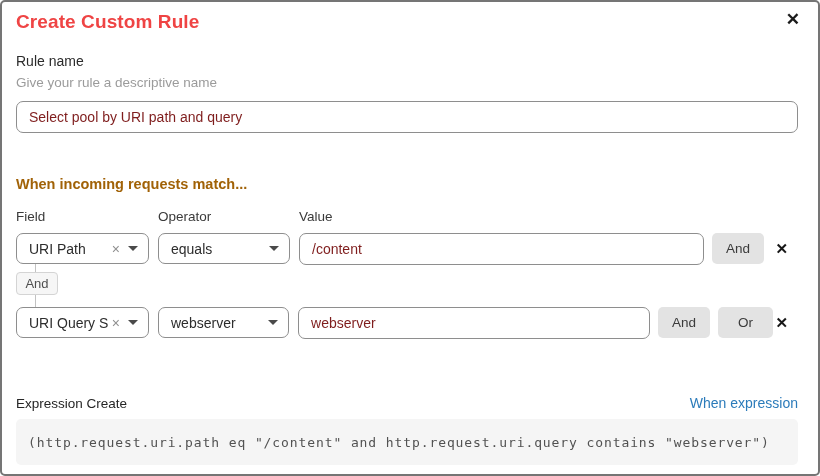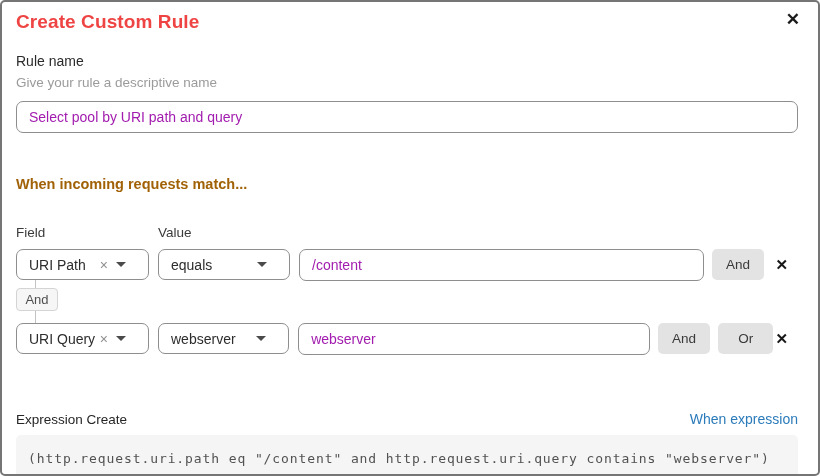--- a/index.html
+++ b/index.html
@@ -53,37 +53,37 @@
   }
   .text-input {
     display: block;
     width: 100%;
     height: 31px;
     border: 1px solid #8e8e8e;
     border-radius: 7px;
     padding: 15px 12px;
     font-family: "Liberation Sans", sans-serif;
     font-size: 14px;
-    color: #a21caf;
+    color: #7f1d1d;
     background: #fff;
     outline: none;
   }
   .rule-name-input { margin-top: 10px; }
 
   .match-heading {
     margin-top: 42px;
     font-size: 14.5px;
     font-weight: 700;
     color: #a16207;
     line-height: 18px;
   }
 
   .col-labels {
     display: flex;
-    margin-top: 32px;
+    margin-top: 16px;
     font-size: 13.5px;
     color: #3a3a3a;
     line-height: 16px;
   }
   .col-label-field    { width: 142px; }
   .col-label-operator { width: 141px; }
 
   .match-row {
     display: flex;
     align-items: center;
@@ -91,21 +91,21 @@
     height: 31px;
   }
 
   .dropdown {
     display: flex;
     align-items: center;
     height: 31px;
     border: 1px solid #8e8e8e;
     border-radius: 7px;
     background: #fff;
-    padding: 0 22px 0 12px;
+    padding: 0 10px 0 12px;
     font-size: 14px;
     color: #2d2d2d;
     cursor: pointer;
   }
   .dd-field { width: 133px; }
   .dd-operator { width: 132px; margin-left: 9px; }
   .dd-text { flex: 1; white-space: nowrap; overflow: hidden; }
   .dd-clear {
     color: #8f8f8f;
     font-size: 14px;
@@ -213,20 +213,21 @@
   <h1 class="dialog-title">Create Custom Rule</h1>
 
   <div class="rule-name-label">Rule name</div>
   <div class="rule-name-hint">Give your rule a descriptive name</div>
   <input class="text-input rule-name-input" type="text" value="Select pool by URI path and query" style="">
 
   <div class="match-heading">When incoming requests match...</div>
 
   <div class="col-labels">
     <span class="col-label-field">Field</span>
+    <span class="col-label-operator">Operator</span>
     <span class="col-label-value">Value</span>
   </div>
 
   <div class="match-row">
     <div class="dropdown dd-field">
       <span class="dd-text">URI Path</span>
       <span class="dd-clear">×</span>
       <span class="caret"></span>
     </div>
     <div class="dropdown dd-operator">

